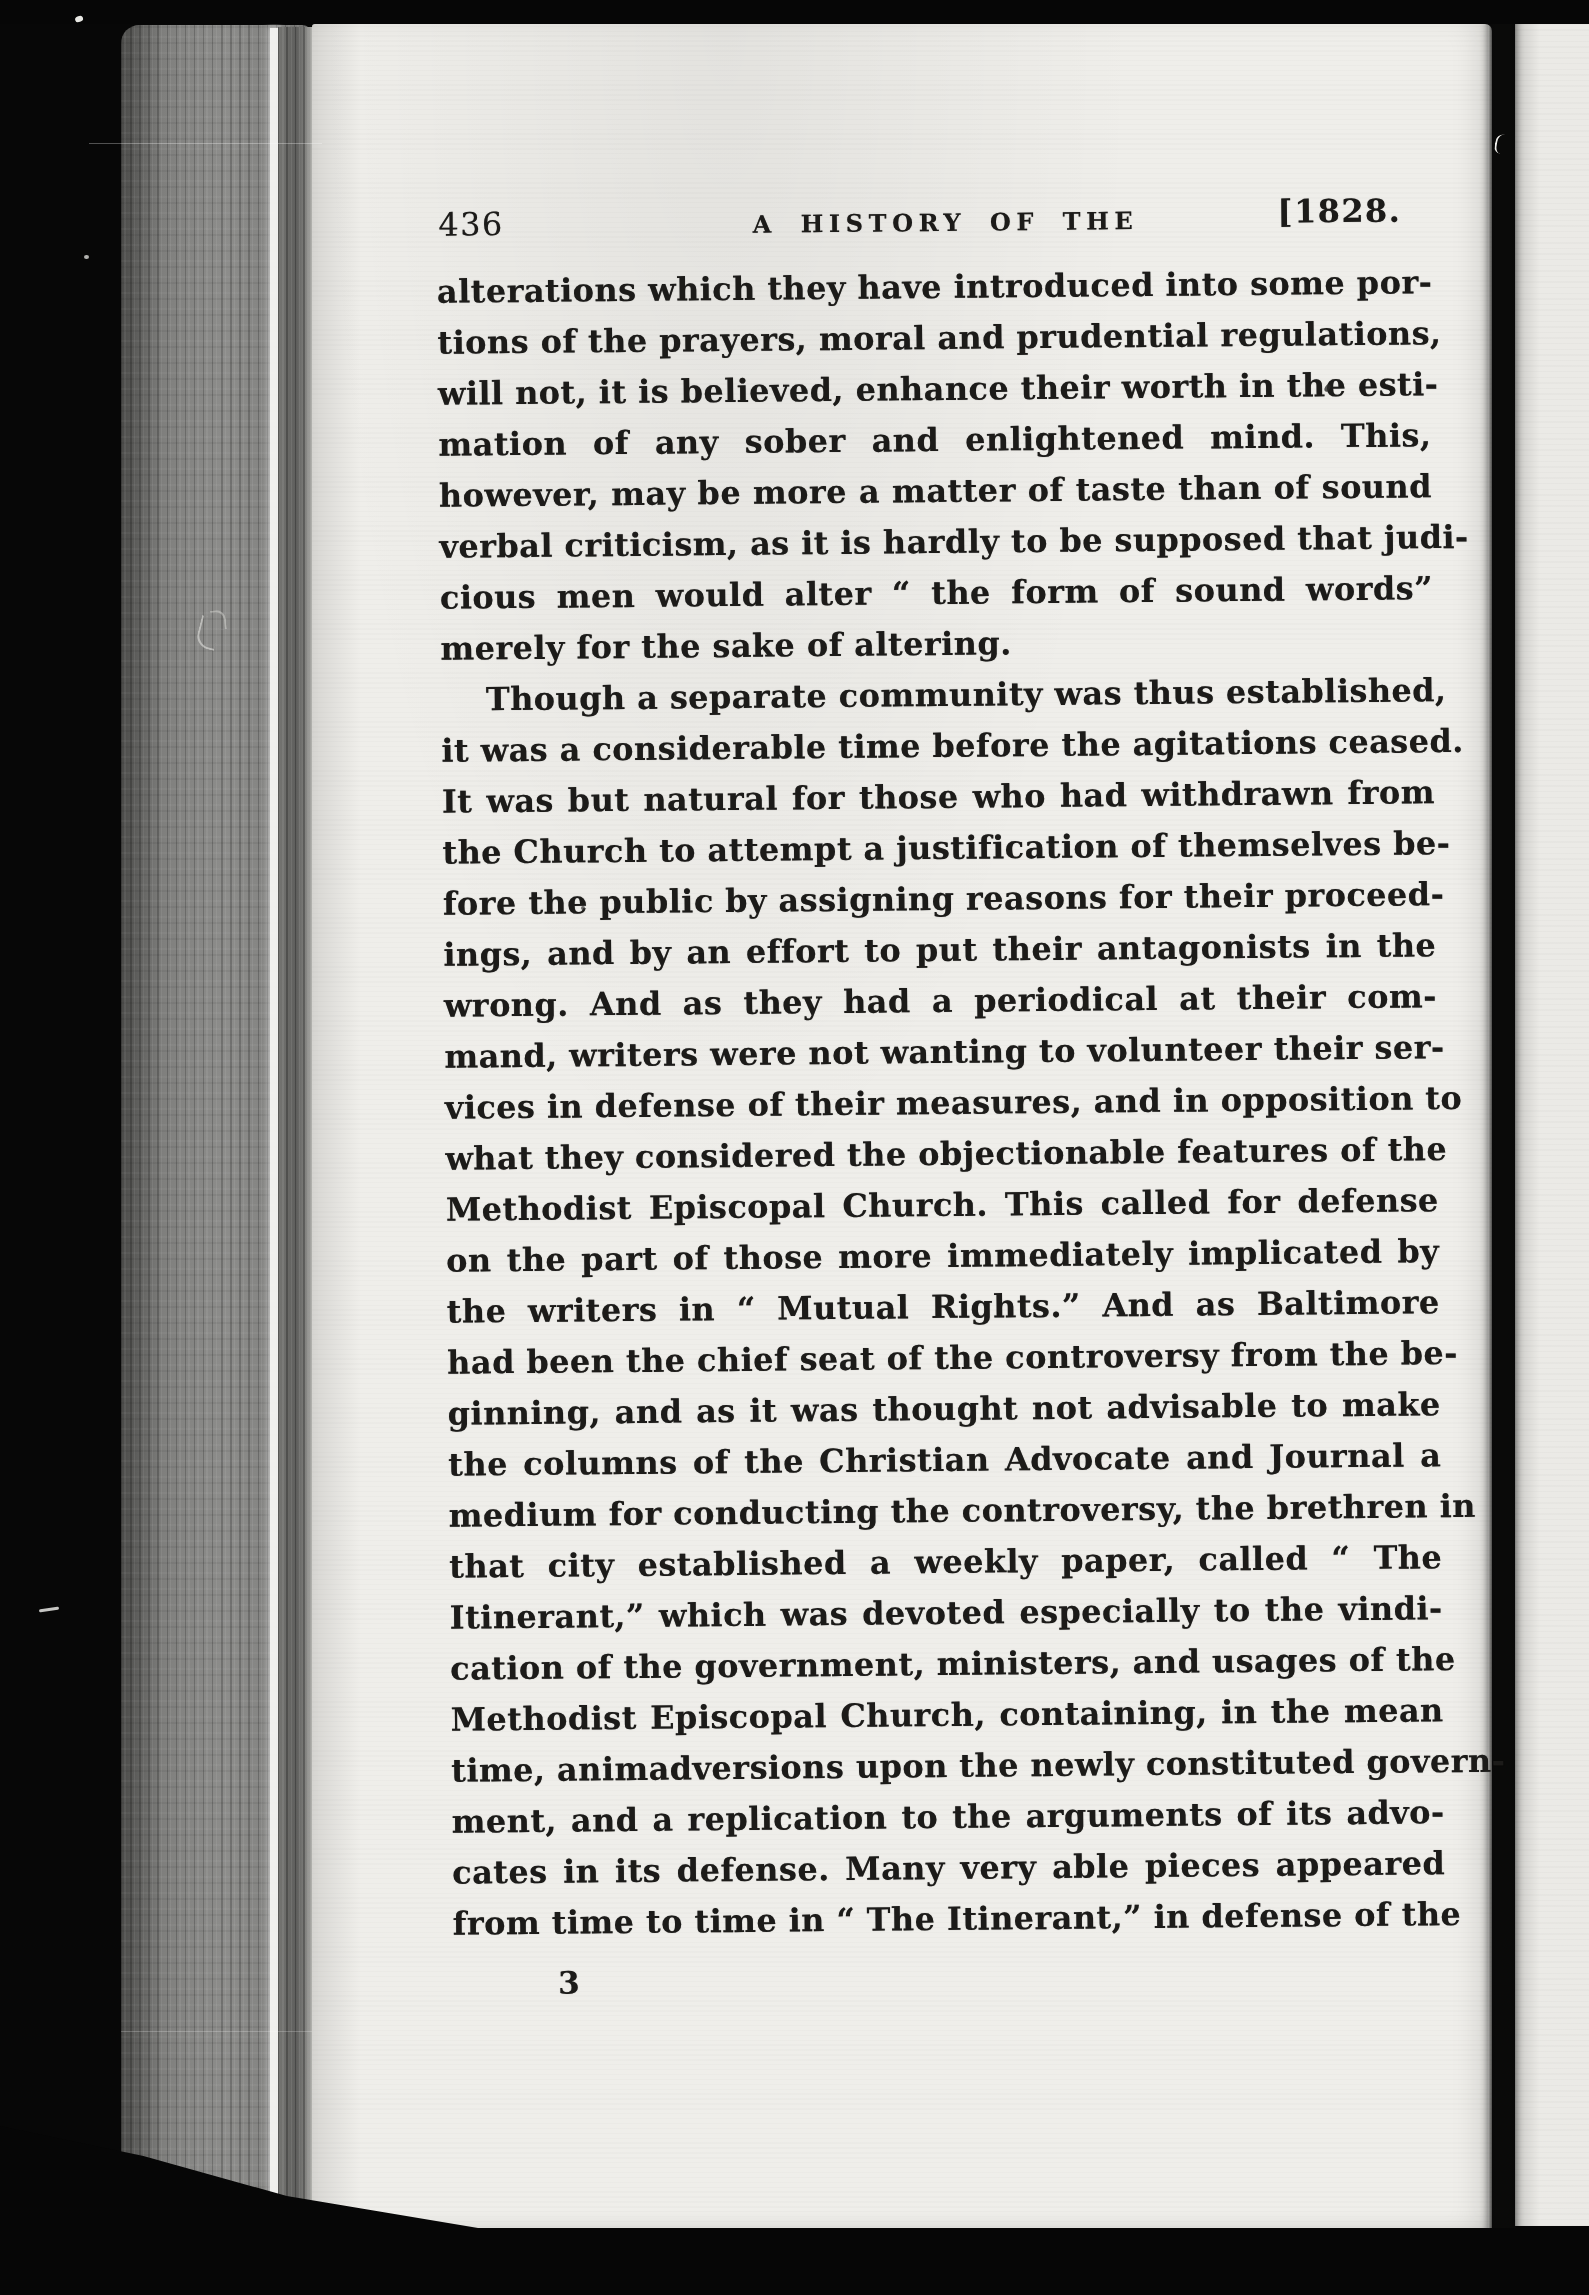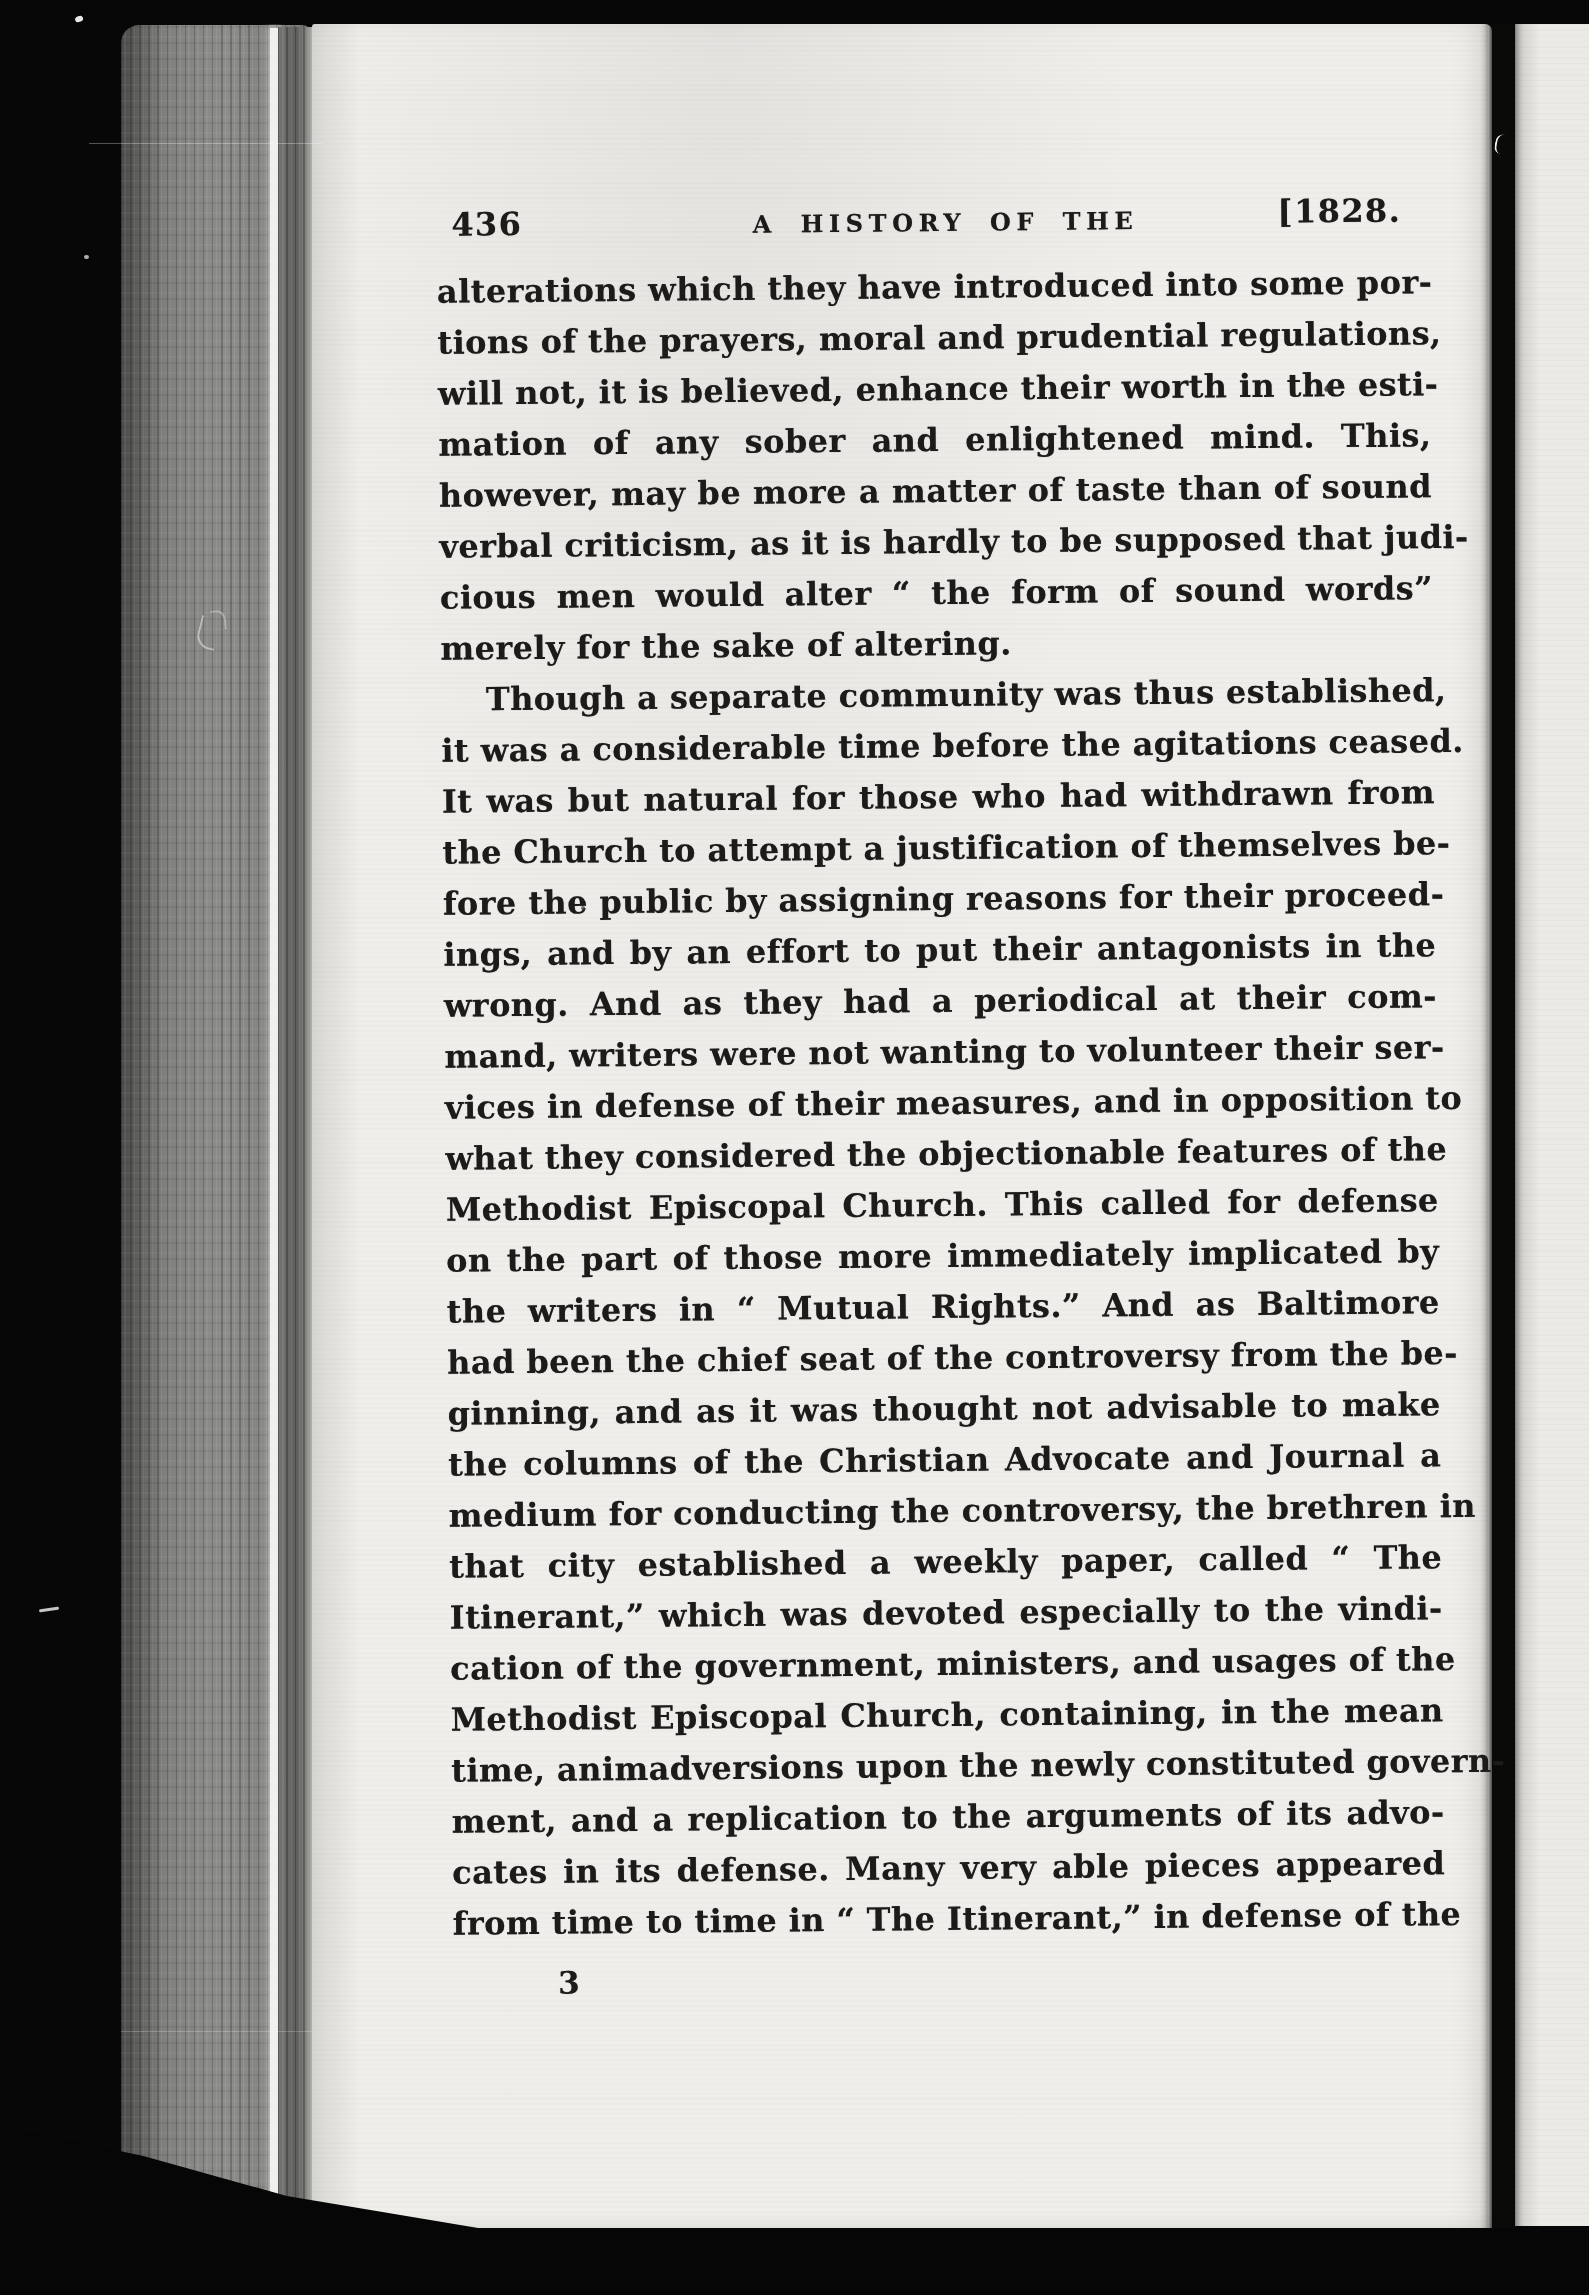--- a/index.html
+++ b/index.html
@@ -66,21 +66,21 @@
   }
 
   
   .content{
     left:443px;top:0;width:993px;height:2295px;z-index:4;
     color:#1c1b19;
     transform:rotate(-0.55deg);
     transform-origin:50% 40%;
     text-shadow:0 0 0.7px rgba(28,27,25,0.55);
   }
-  .folio{left:15px;top:201px;font-size:32px;font-weight:bold;letter-spacing:1.4px;text-align:center;}
+  .folio{left:2px;top:201px;font-size:32px;font-weight:normal;letter-spacing:1.4px;text-align:center;}
   .running-title{
     left:50%;top:208px;transform:translateX(-50%);margin-left:12.7px;
     font-size:24px;font-weight:bold;letter-spacing:5.6px;word-spacing:9.8px;white-space:nowrap;
   }
   .year-marker{right:28px;top:196px;font-size:32px;font-weight:bold;letter-spacing:1.4px;}
 
   .body-lines{left:0;top:262px;width:993px;}
   .line{
     height:51px;line-height:51px;
     font-size:32px;font-weight:bold;letter-spacing:0.4px;

